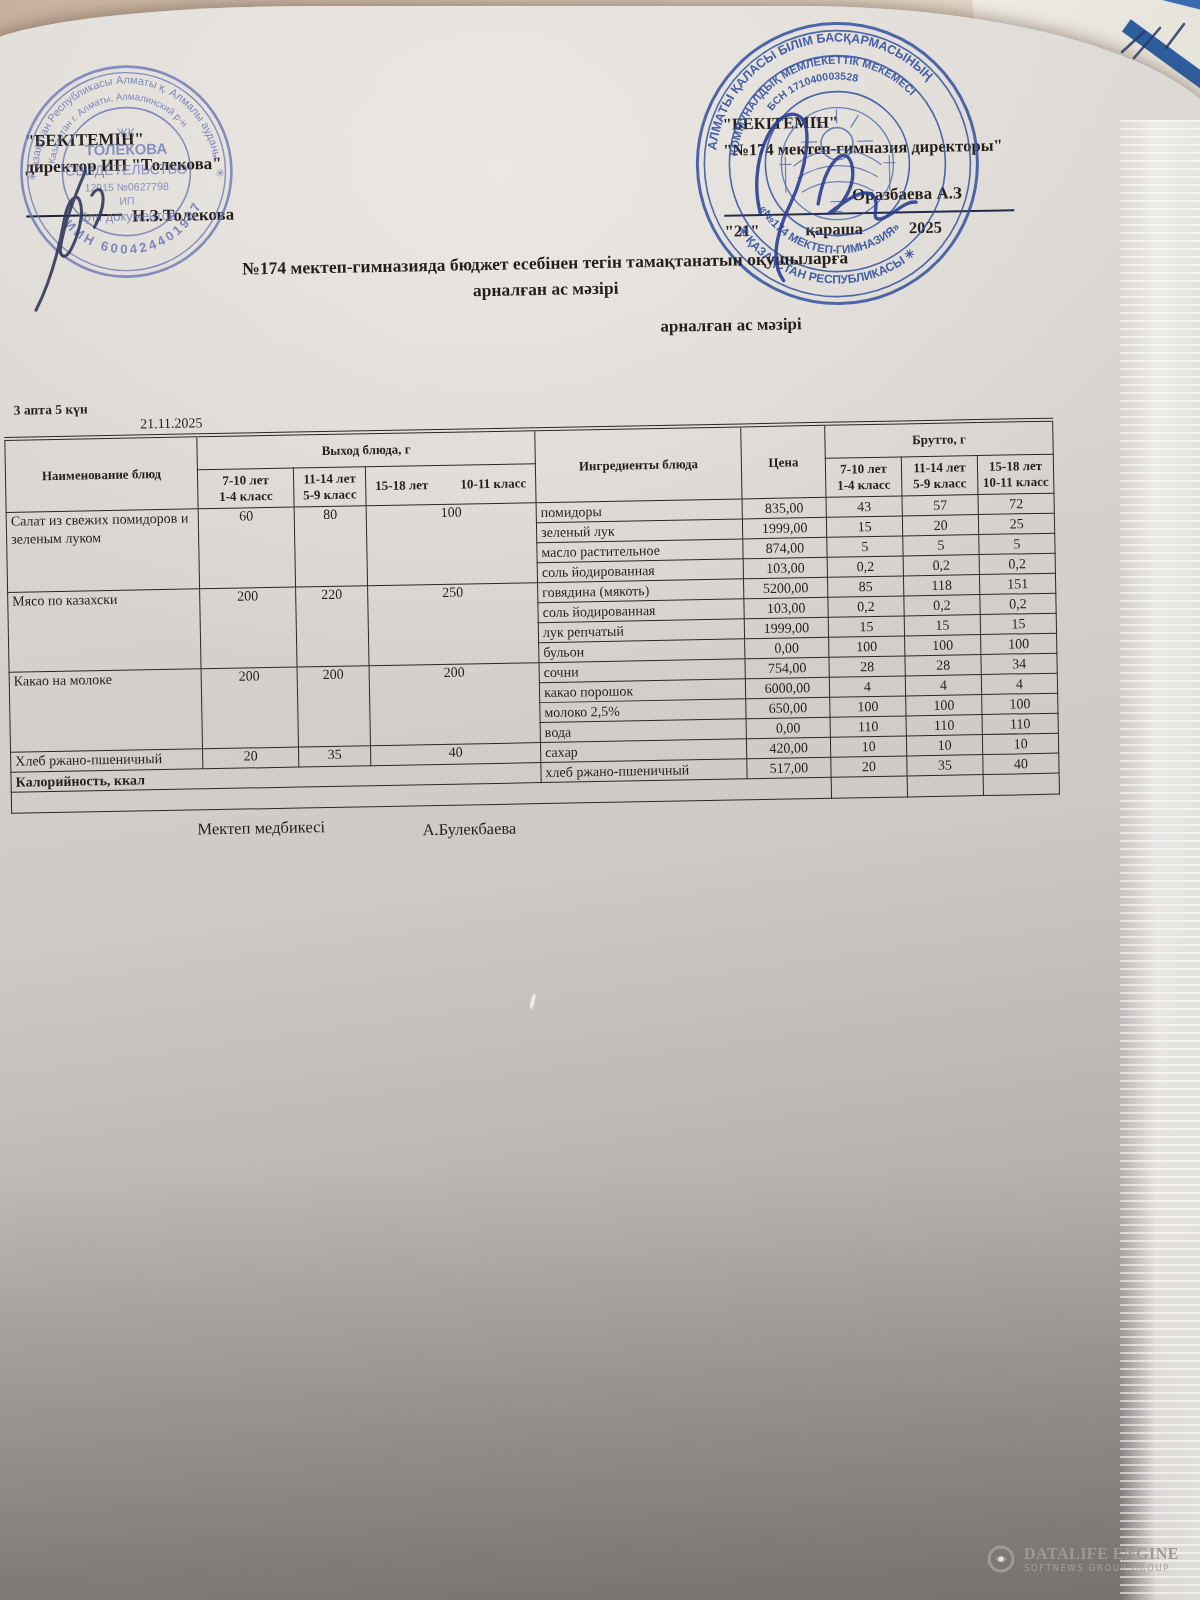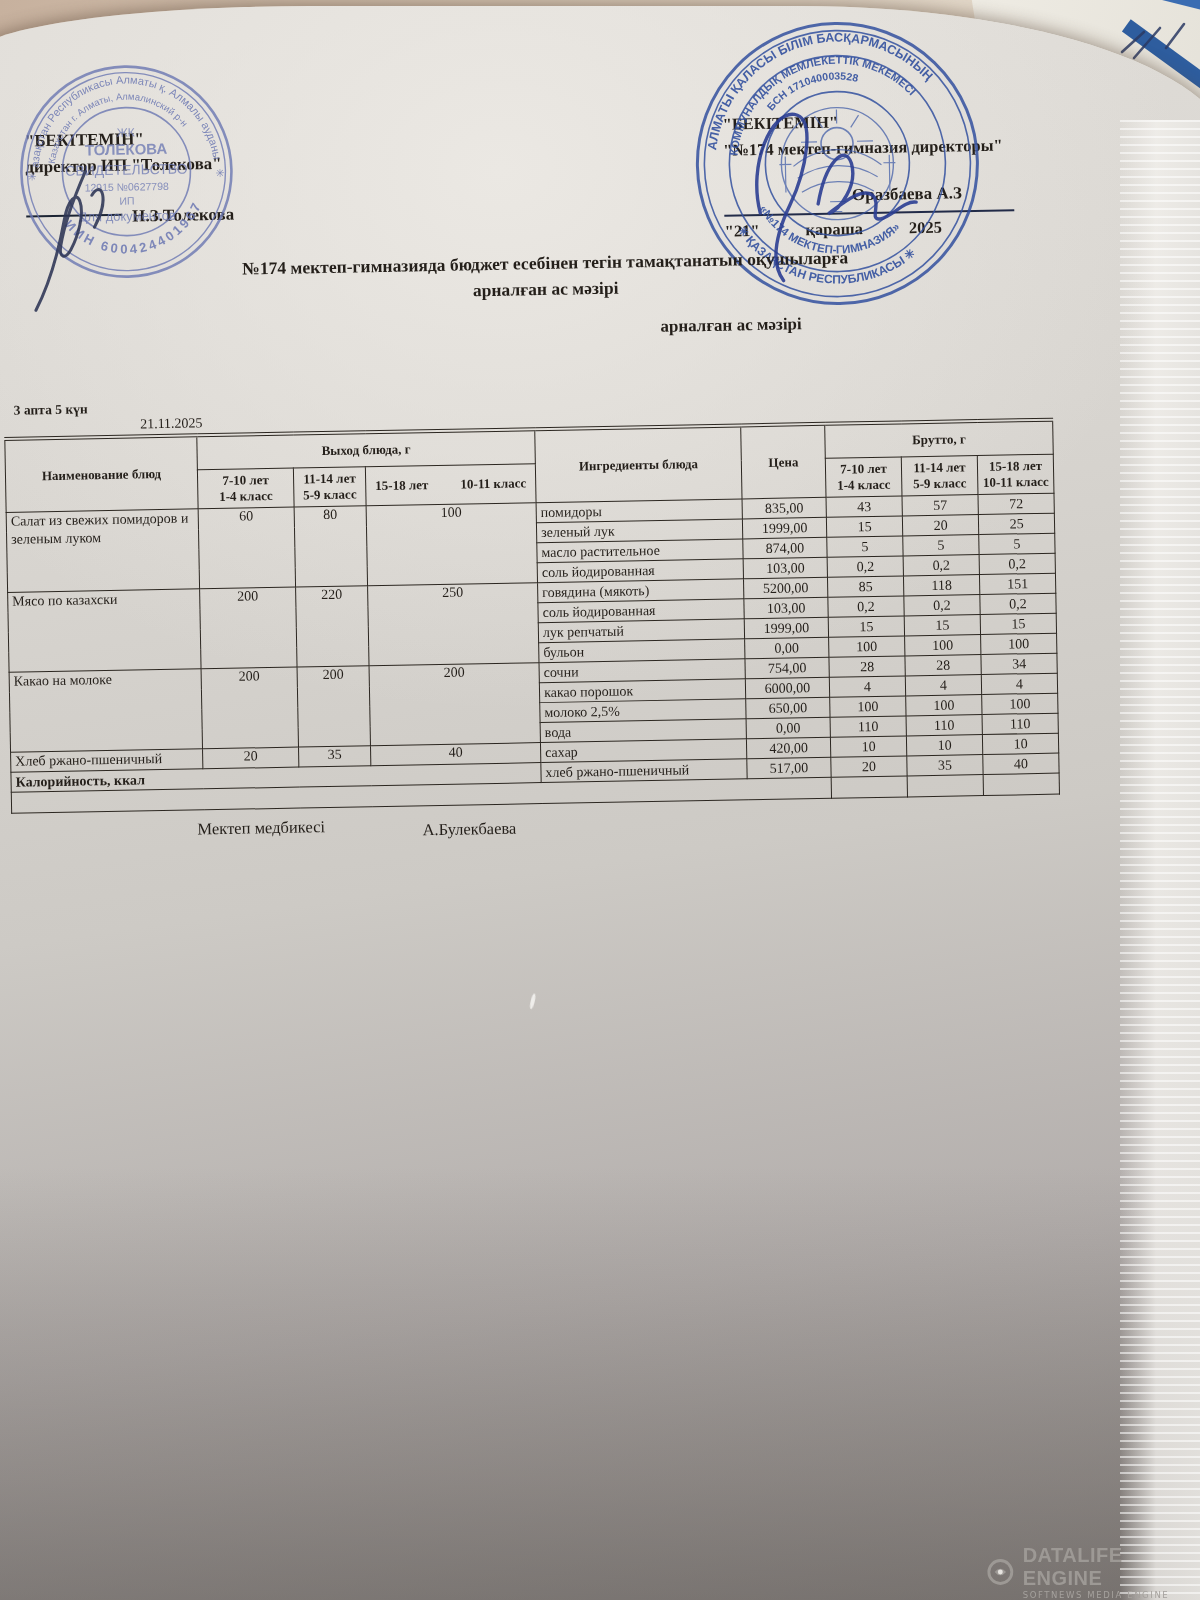--- a/index.html
+++ b/index.html
@@ -65,21 +65,21 @@
   .foot-name{position:absolute;left:447px;top:811px;font-size:16.5px;}
   
   .stamp{position:absolute;}
   .stamp-left{left:50px;top:44px;width:226px;height:226px;}
   .stamp-right{left:726px;top:14px;width:296px;height:296px;}
   .sig-left{position:absolute;left:58px;top:150px;z-index:3;}
   .sig-right{position:absolute;left:770px;top:90px;z-index:3;}
   
   .watermark{position:absolute;left:986px;top:1544px;display:flex;align-items:center;gap:8px;z-index:9;}
   .wm-text{display:flex;flex-direction:column;}
-  .wm-title{font-family:Liberation Sans, sans-serif;font-weight:bold;font-size:20px;
+  .wm-title{font-family:Liberation Serif, serif;font-weight:bold;font-size:16px;
       letter-spacing:.5px;color:#9d9995;}
   .wm-sub{font-family:"DejaVu Sans","Liberation Sans",sans-serif;font-size:8.5px;letter-spacing:1.6px;color:#a5a19d;}
 </style>
 </head>
 <body>
 
 <div class="scene">
 
   <div class="behind-sheet"></div>
   <div class="blue-band2"></div>
@@ -372,16 +372,16 @@
   <div class="film"></div>
 
   <div class="watermark">
     <svg width="30" height="30" viewBox="0 0 30 30">
       <circle cx="15" cy="15" r="12" fill="none" stroke="#9d9995" stroke-width="3"></circle>
       <path d="M9,15 q6,-7 12,0 q-6,7 -12,0 z" fill="#9d9995"></path>
       <circle cx="15" cy="15" r="2.6" fill="#e6e3df"></circle>
     </svg>
     <div class="wm-text">
       <span class="wm-title">DATALIFE ENGINE</span>
-      <span class="wm-sub">SOFTNEWS MEDIA ENGINE</span>
+      <span class="wm-sub">SOFTNEWS GROUP GROUP</span>
     </div>
   </div>
 </div>
 
 </body></html>

